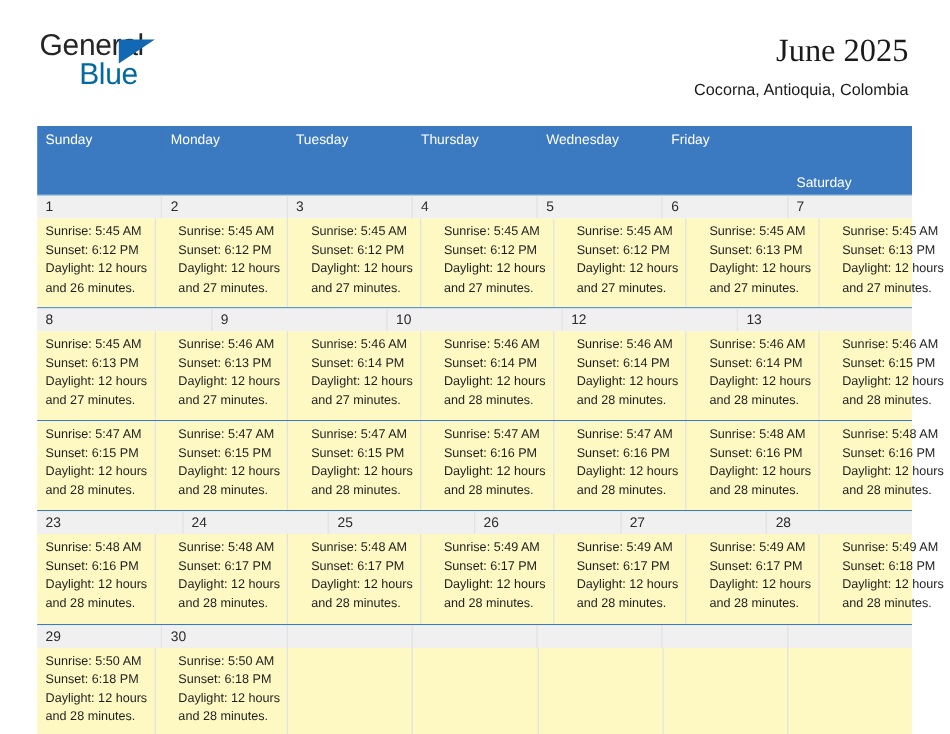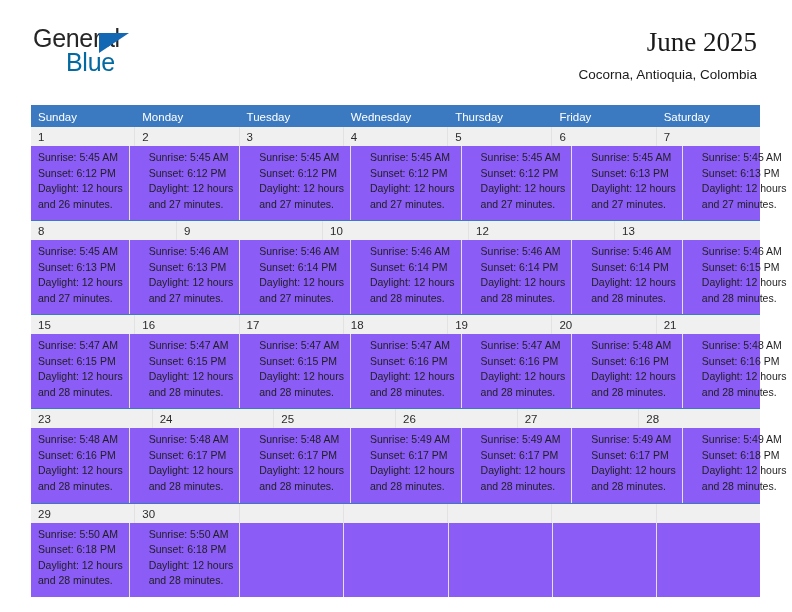--- a/index.html
+++ b/index.html
@@ -97,34 +97,34 @@
   }
   .weekday {
     flex: 1 1 0;
     color: #ffffff;
     font-size: 11.5px;
     padding: 5px 0 15px 7px;
     line-height: 1.25;
     height: 21px;
     border-right: 1px solid #3b7ac0;
   }
-  .weekday:last-child { border-right: none; }
+  .weekday:last-child { border-right: none; margin-top: 36px; }
 
   .week {
     position: relative;
     border-top: 1px solid #3b7ac0;
   }
   .week:first-of-type { border-top: none; }
   .week-daynums {
     display: flex;
     background: #f0f0f0;
   }
   .week-body {
     display: flex;
-    background: #8b5cf6;
+    background: #fef9c3;
     gap: 12px;
   }
   .daynum-cell {
     flex: 1 1 0;
     font-size: 11.5px;
     color: #2b2b2b;
     padding: 4px 0 4px 7px;
     height: 19px;
     line-height: 1.1;
     border-right: 1px solid #e2e2e2;
@@ -164,22 +164,22 @@
     </div>
 
   </div>
 
   <div class="calendar">
 
     <div class="weekday-row">
       <div class="weekday">Sunday</div>
       <div class="weekday">Monday</div>
       <div class="weekday">Tuesday</div>
+      <div class="weekday">Thursday</div>
       <div class="weekday">Wednesday</div>
-      <div class="weekday">Thursday</div>
       <div class="weekday">Friday</div>
       <div class="weekday">Saturday</div>
     </div>
 
     <div class="week">
       <div class="week-daynums">
         <div class="daynum-cell">1</div>
         <div class="daynum-cell">2</div>
         <div class="daynum-cell">3</div>
         <div class="daynum-cell">4</div>
@@ -281,29 +281,20 @@
         <div class="info-cell">
           <div class="info-line">Sunrise: 5:46 AM</div>
           <div class="info-line">Sunset: 6:15 PM</div>
           <div class="info-line">Daylight: 12 hours</div>
           <div class="info-line">and 28 minutes.</div>
         </div>
       </div>
     </div>
 
     <div class="week">
-      <div class="week-daynums">
-        <div class="daynum-cell">15</div>
-        <div class="daynum-cell">16</div>
-        <div class="daynum-cell">17</div>
-        <div class="daynum-cell">18</div>
-        <div class="daynum-cell">19</div>
-        <div class="daynum-cell">20</div>
-        <div class="daynum-cell">21</div>
-      </div>
       <div class="week-body">
         <div class="info-cell">
           <div class="info-line">Sunrise: 5:47 AM</div>
           <div class="info-line">Sunset: 6:15 PM</div>
           <div class="info-line">Daylight: 12 hours</div>
           <div class="info-line">and 28 minutes.</div>
         </div>
         <div class="info-cell">
           <div class="info-line">Sunrise: 5:47 AM</div>
           <div class="info-line">Sunset: 6:15 PM</div>

